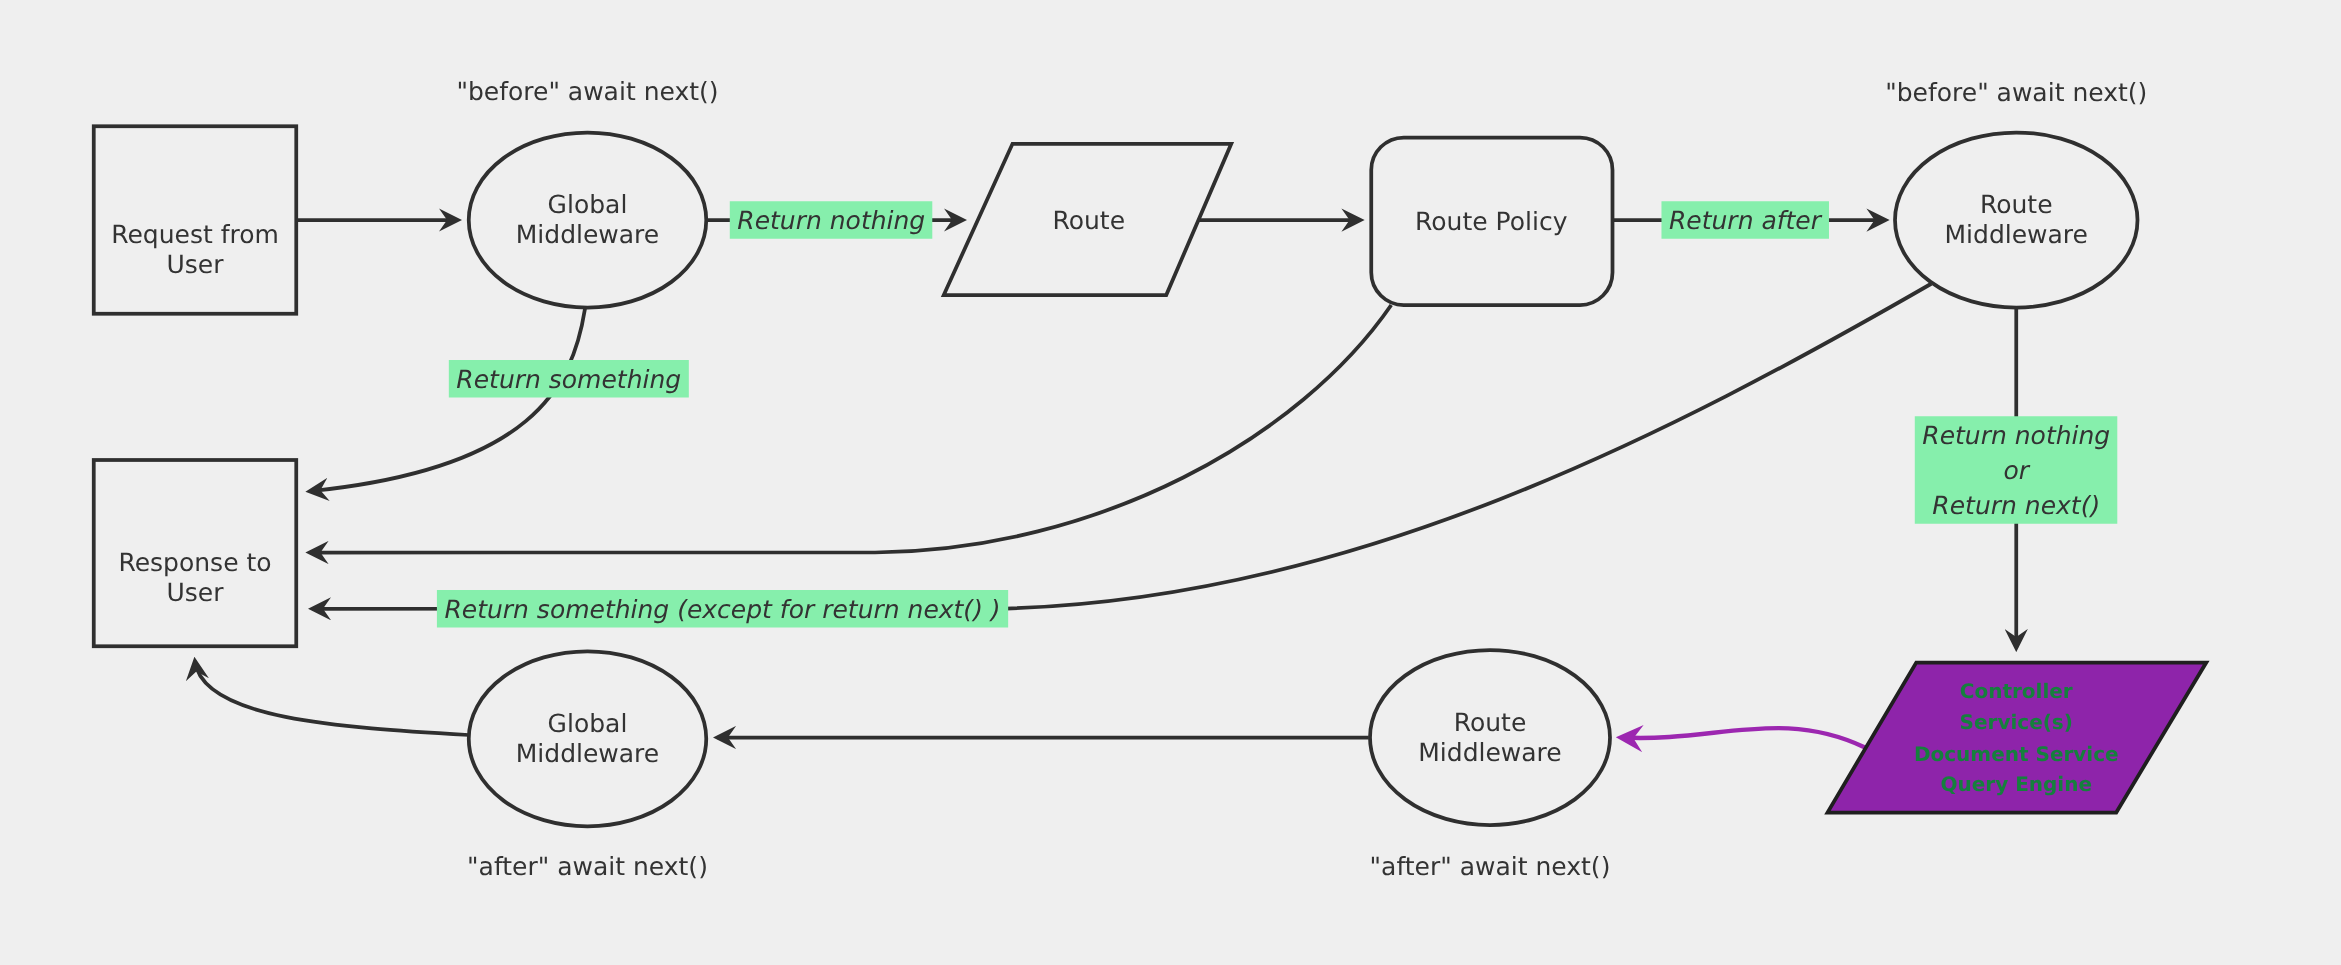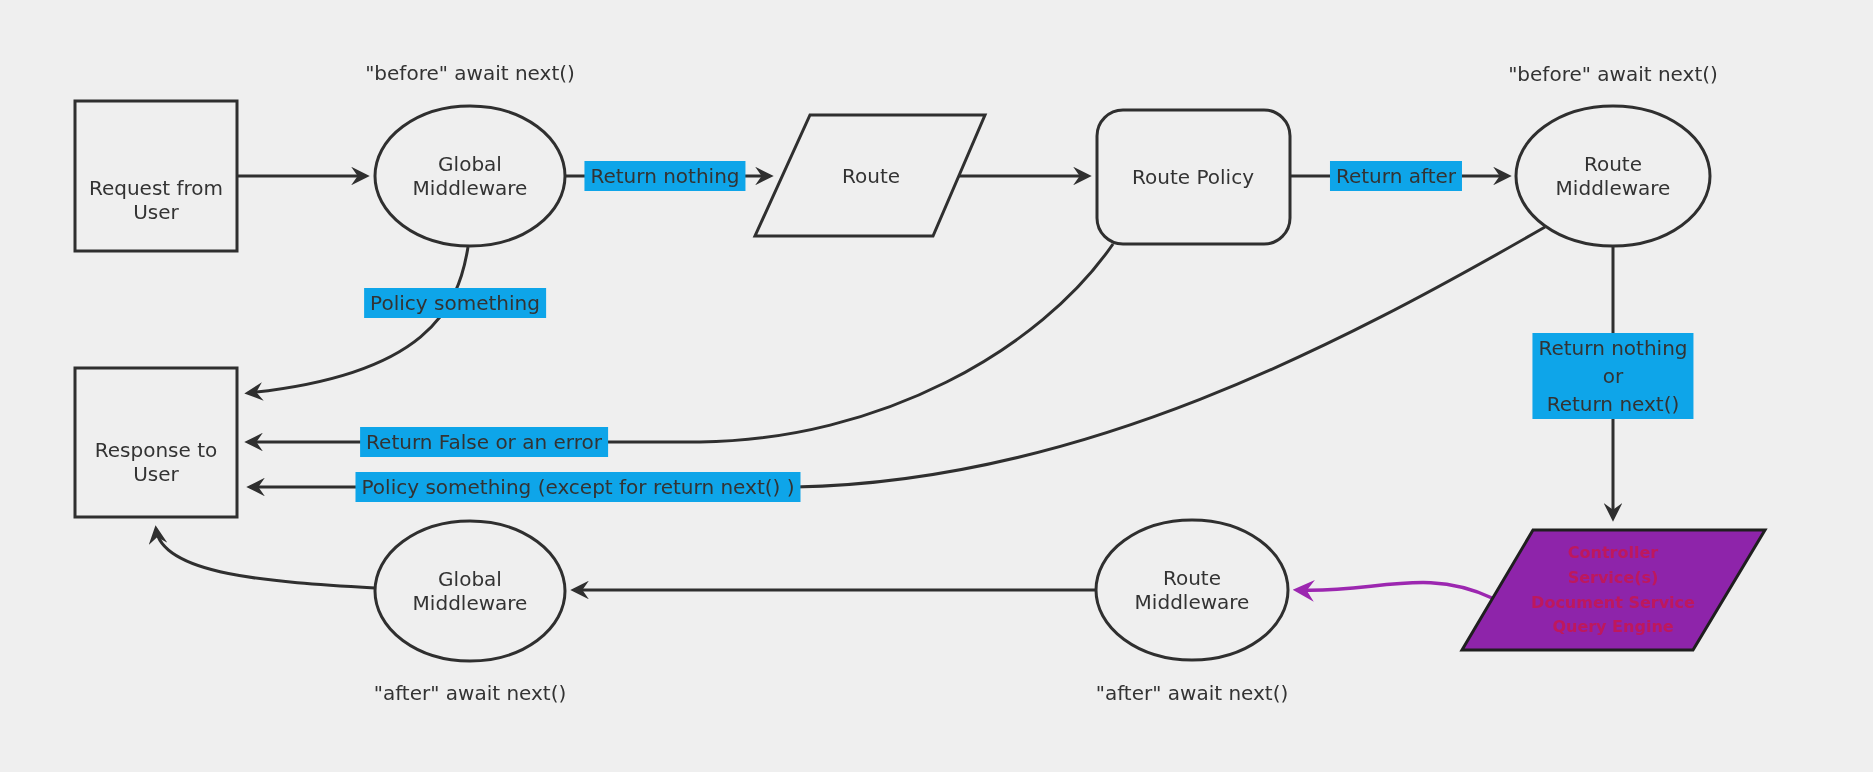--- a/index.html
+++ b/index.html
@@ -19,27 +19,28 @@
     position: absolute;
     transform: translate(-50%, -50%);
     color: #333333;
     font-size: 20px;
     line-height: 1.22;
     text-align: center;
     white-space: pre-line;
   }
   .node-lbl { pointer-events: none; }
   .edge-lbl {
-    background: #0ea5e9;
+    background: #86efac;
     padding: 1px 6px;
     line-height: 1.4;
     white-space: pre-line;
+    font-style: italic;
   }
   .purple-lbl {
-    color: #be185d;
+    color: #15803d;
     font-weight: bold;
     font-size: 16px;
     line-height: 1.55;
     white-space: pre-line;
   }
 </style>
 </head>
 <body>
 
 <div class="canvas">
@@ -111,20 +112,19 @@
 Document Service
 Query Engine</div>
 
   <div class="lbl" style="left:470px; top:73px;">"before" await next()</div>
   <div class="lbl" style="left:1613px; top:74px;">"before" await next()</div>
   <div class="lbl" style="left:470px; top:693px;">"after" await next()</div>
   <div class="lbl" style="left:1192px; top:693px;">"after" await next()</div>
 
   <div class="lbl edge-lbl" style="left:665px; top:176px;">Return nothing</div>
   <div class="lbl edge-lbl" style="left:1396px; top:176px;">Return after</div>
-  <div class="lbl edge-lbl" style="left:455px; top:303px;">Policy something</div>
-  <div class="lbl edge-lbl" style="left:484px; top:442px;">Return False or an error</div>
-  <div class="lbl edge-lbl" style="left:578px; top:487px;">Policy something (except for return next() )</div>
+  <div class="lbl edge-lbl" style="left:455px; top:303px;">Return something</div>
+  <div class="lbl edge-lbl" style="left:578px; top:487px;">Return something (except for return next() )</div>
   <div class="lbl edge-lbl" style="left:1613px; top:376px;">Return nothing
 or
 Return next()</div>
 
 </div>
 
 </body></html>

